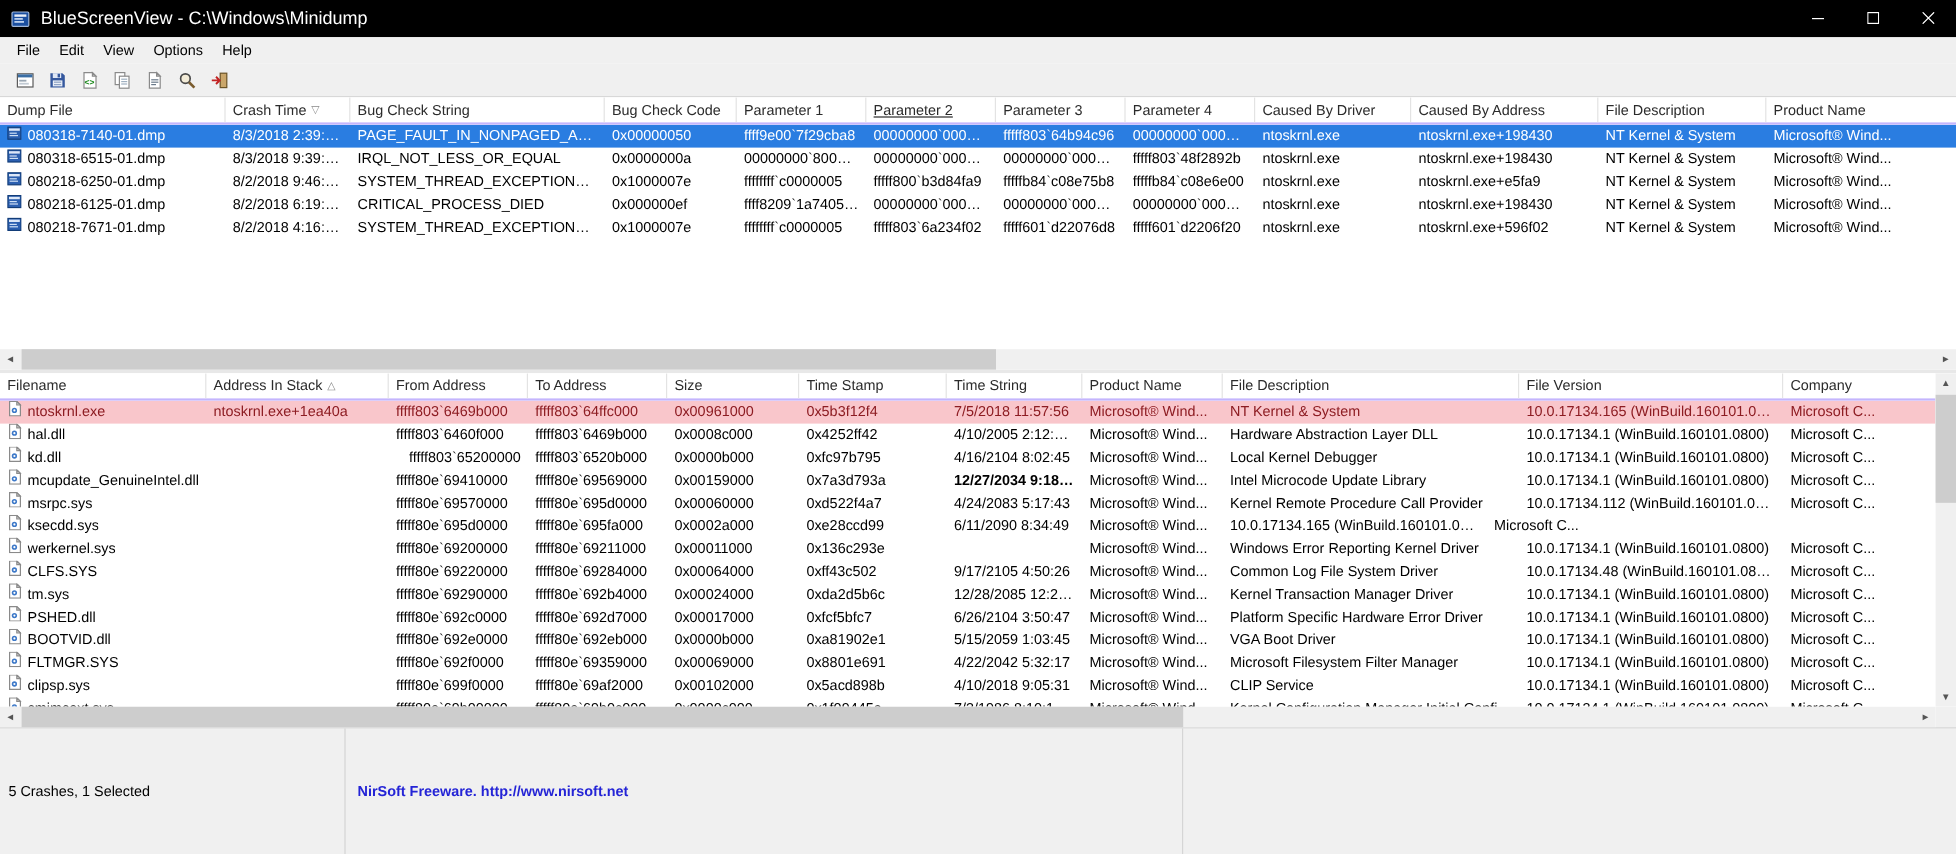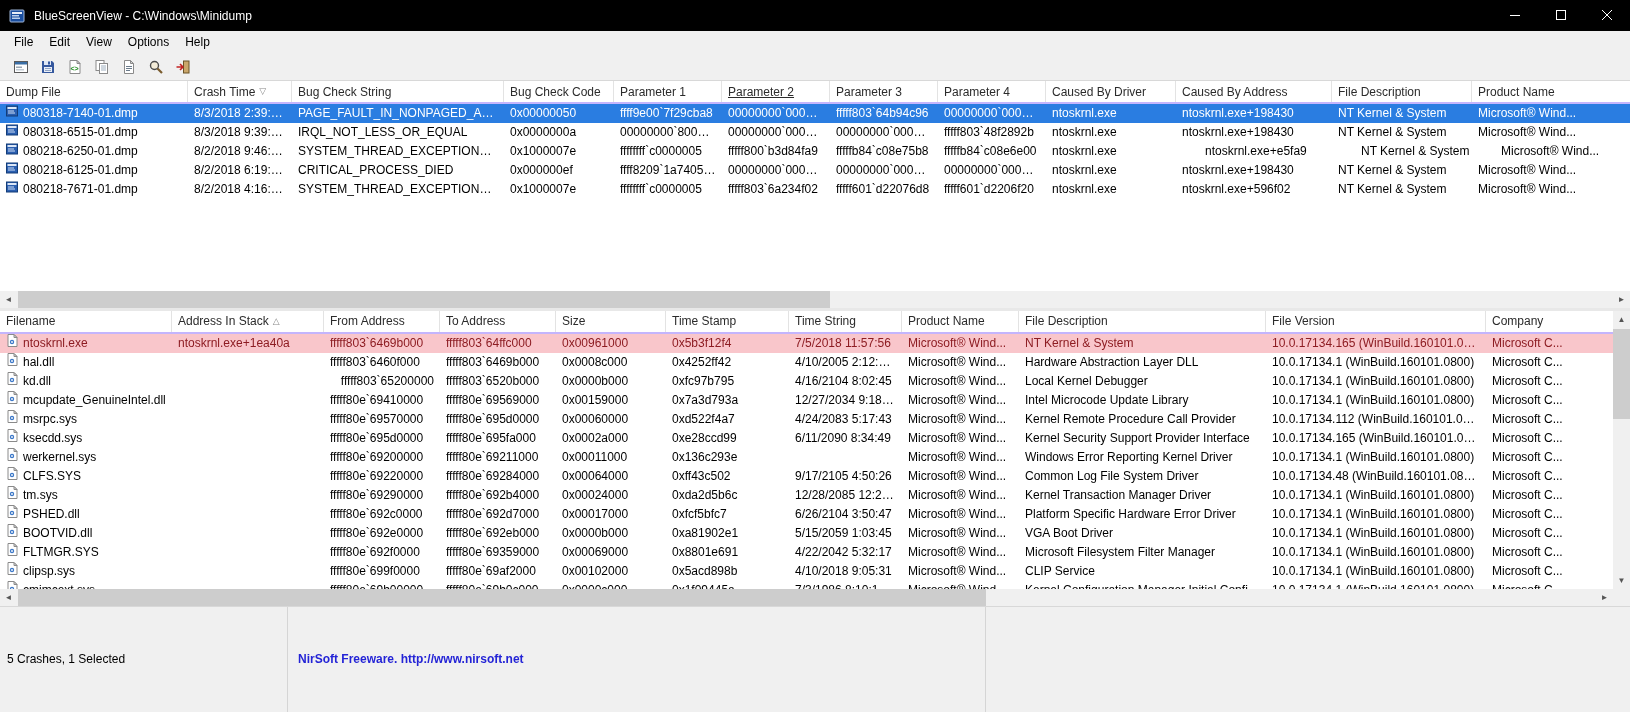--- a/index.html
+++ b/index.html
@@ -2,21 +2,21 @@
 <html><head>
 <meta charset="utf-8">
 <style>
   html,body{margin:0;padding:0;background:#fff;}
   body{width:1630px;height:712px;overflow:hidden;font-family:"Liberation Sans",sans-serif;font-size:12px;color:#000;}
   .window{width:1630px;height:712px;display:flex;flex-direction:column;overflow:hidden;background:#fff;}
 
   
   .titlebar{height:31px;background:#000;color:#fff;display:flex;align-items:center;flex:0 0 auto;}
   .app-ico{width:16px;height:16px;margin:0 9px 0 9px;display:flex;align-items:center;}
-  .title-text{font-size:12px;color:#fff;white-space:nowrap;}
+  .title-text{font-size:15px;color:#fff;white-space:nowrap;}
   .win-controls{margin-left:auto;display:flex;height:31px;}
   .win-btn{width:46px;height:31px;display:flex;align-items:center;justify-content:center;background:#000;}
 
   
   .menubar{height:22px;background:#f0f0f0;display:flex;align-items:stretch;padding-left:6px;flex:0 0 auto;}
   .menu-item{padding:0 8px;display:flex;align-items:center;color:#000;cursor:default;}
   .toolbar{height:27px;background:#f0f0f0;display:flex;align-items:center;padding-left:8px;border-bottom:1px solid #d8d8d8;flex:0 0 auto;gap:2px;}
   .tool-btn{width:23px;height:23px;display:flex;align-items:center;justify-content:center;border:1px solid transparent;}
   .tool-btn .icon{display:flex;}
 
@@ -272,21 +272,21 @@
             <span class="celltext">080218-6250-01.dmp</span>
           </div>
           <div class="cell" style="width: 104px;">8/2/2018 9:46:09 PM</div>
           <div class="cell" style="width: 212px;">SYSTEM_THREAD_EXCEPTION_NOT_...</div>
           <div class="cell" style="width: 110px;">0x1000007e</div>
           <div class="cell" style="width: 108px;">ffffffff`c0000005</div>
           <div class="cell" style="width: 108px;">fffff800`b3d84fa9</div>
           <div class="cell" style="width: 108px;">fffffb84`c08e75b8</div>
           <div class="cell" style="width: 108px;">fffffb84`c08e6e00</div>
           <div class="cell" style="width: 130px;">ntoskrnl.exe</div>
-          <div class="cell" style="width: 156px; margin-left: 23px;">ntoskrnl.exe+e5fa9</div>
+          <div class="cell" style="width: 156px;">ntoskrnl.exe+e5fa9</div>
           <div class="cell" style="width: 140px;">NT Kernel &amp; System</div>
           <div class="cell" style="width: 160px;">Microsoft® Wind...</div>
         </div>
         <div class="lv-row">
           <div class="cell first" style="width: 188px;">
             <span class="icon"><svg width="12" height="12" viewBox="0 0 12 12">
                 <rect x="0.5" y="1" width="11" height="10" fill="#2b5fb0" stroke="#123c78"></rect>
                 <rect x="1.5" y="2" width="9" height="2" fill="#dce7f7"></rect>
                 <rect x="2" y="5.5" width="6" height="1" fill="#cfe0f5"></rect>
                 <rect x="2" y="7.5" width="7" height="1" fill="#cfe0f5"></rect>
@@ -448,21 +448,21 @@
                   <circle cx="6" cy="8" r="2.2" fill="#3c78c8"></circle>
                   <circle cx="6" cy="8" r="0.9" fill="#fff"></circle>
                 </svg></span>
               <span class="celltext">mcupdate_GenuineIntel.dll</span>
             </div>
             <div class="cell" style="width: 152px;"></div>
             <div class="cell" style="width: 116px;">fffff80e`69410000</div>
             <div class="cell" style="width: 116px;">fffff80e`69569000</div>
             <div class="cell" style="width: 110px;">0x00159000</div>
             <div class="cell" style="width: 123px;">0x7a3d793a</div>
-            <div class="cell" style="width: 113px;">12/27/2034 9:18:02</div>
+            <div class="cell" style="width: 113px; font-weight: bold;">12/27/2034 9:18:02</div>
             <div class="cell" style="width: 117px;">Microsoft® Wind...</div>
             <div class="cell" style="width: 247px;">Intel Microcode Update Library</div>
             <div class="cell" style="width: 220px;">10.0.17134.1 (WinBuild.160101.0800)</div>
             <div class="cell" style="width: 160px;">Microsoft C...</div>
           </div>
           <div class="lv-row">
             <div class="cell first" style="width: 172px;">
               <span class="icon"><svg width="12" height="13" viewBox="0 0 12 13">
                   <path d="M2 0.5h6l3 3V12.5H2z" fill="#fff" stroke="#8a8a8a"></path>
                   <path d="M8 0.5l3 3H8z" fill="#d8d8d8" stroke="#8a8a8a"></path>
@@ -492,21 +492,20 @@
                 </svg></span>
               <span class="celltext">ksecdd.sys</span>
             </div>
             <div class="cell" style="width: 152px;"></div>
             <div class="cell" style="width: 116px;">fffff80e`695d0000</div>
             <div class="cell" style="width: 116px;">fffff80e`695fa000</div>
             <div class="cell" style="width: 110px;">0x0002a000</div>
             <div class="cell" style="width: 123px;">0xe28ccd99</div>
             <div class="cell" style="width: 113px;">6/11/2090 8:34:49</div>
             <div class="cell" style="width: 117px;">Microsoft® Wind...</div>
-            <div class="cell" style="width: 247px;">Kernel Security Support Provider Interface</div>
             <div class="cell" style="width: 220px;">10.0.17134.165 (WinBuild.160101.0800)</div>
             <div class="cell" style="width: 160px;">Microsoft C...</div>
           </div>
           <div class="lv-row">
             <div class="cell first" style="width: 172px;">
               <span class="icon"><svg width="12" height="13" viewBox="0 0 12 13">
                   <path d="M2 0.5h6l3 3V12.5H2z" fill="#fff" stroke="#8a8a8a"></path>
                   <path d="M8 0.5l3 3H8z" fill="#d8d8d8" stroke="#8a8a8a"></path>
                   <circle cx="6" cy="8" r="2.2" fill="#3c78c8"></circle>
                   <circle cx="6" cy="8" r="0.9" fill="#fff"></circle>

